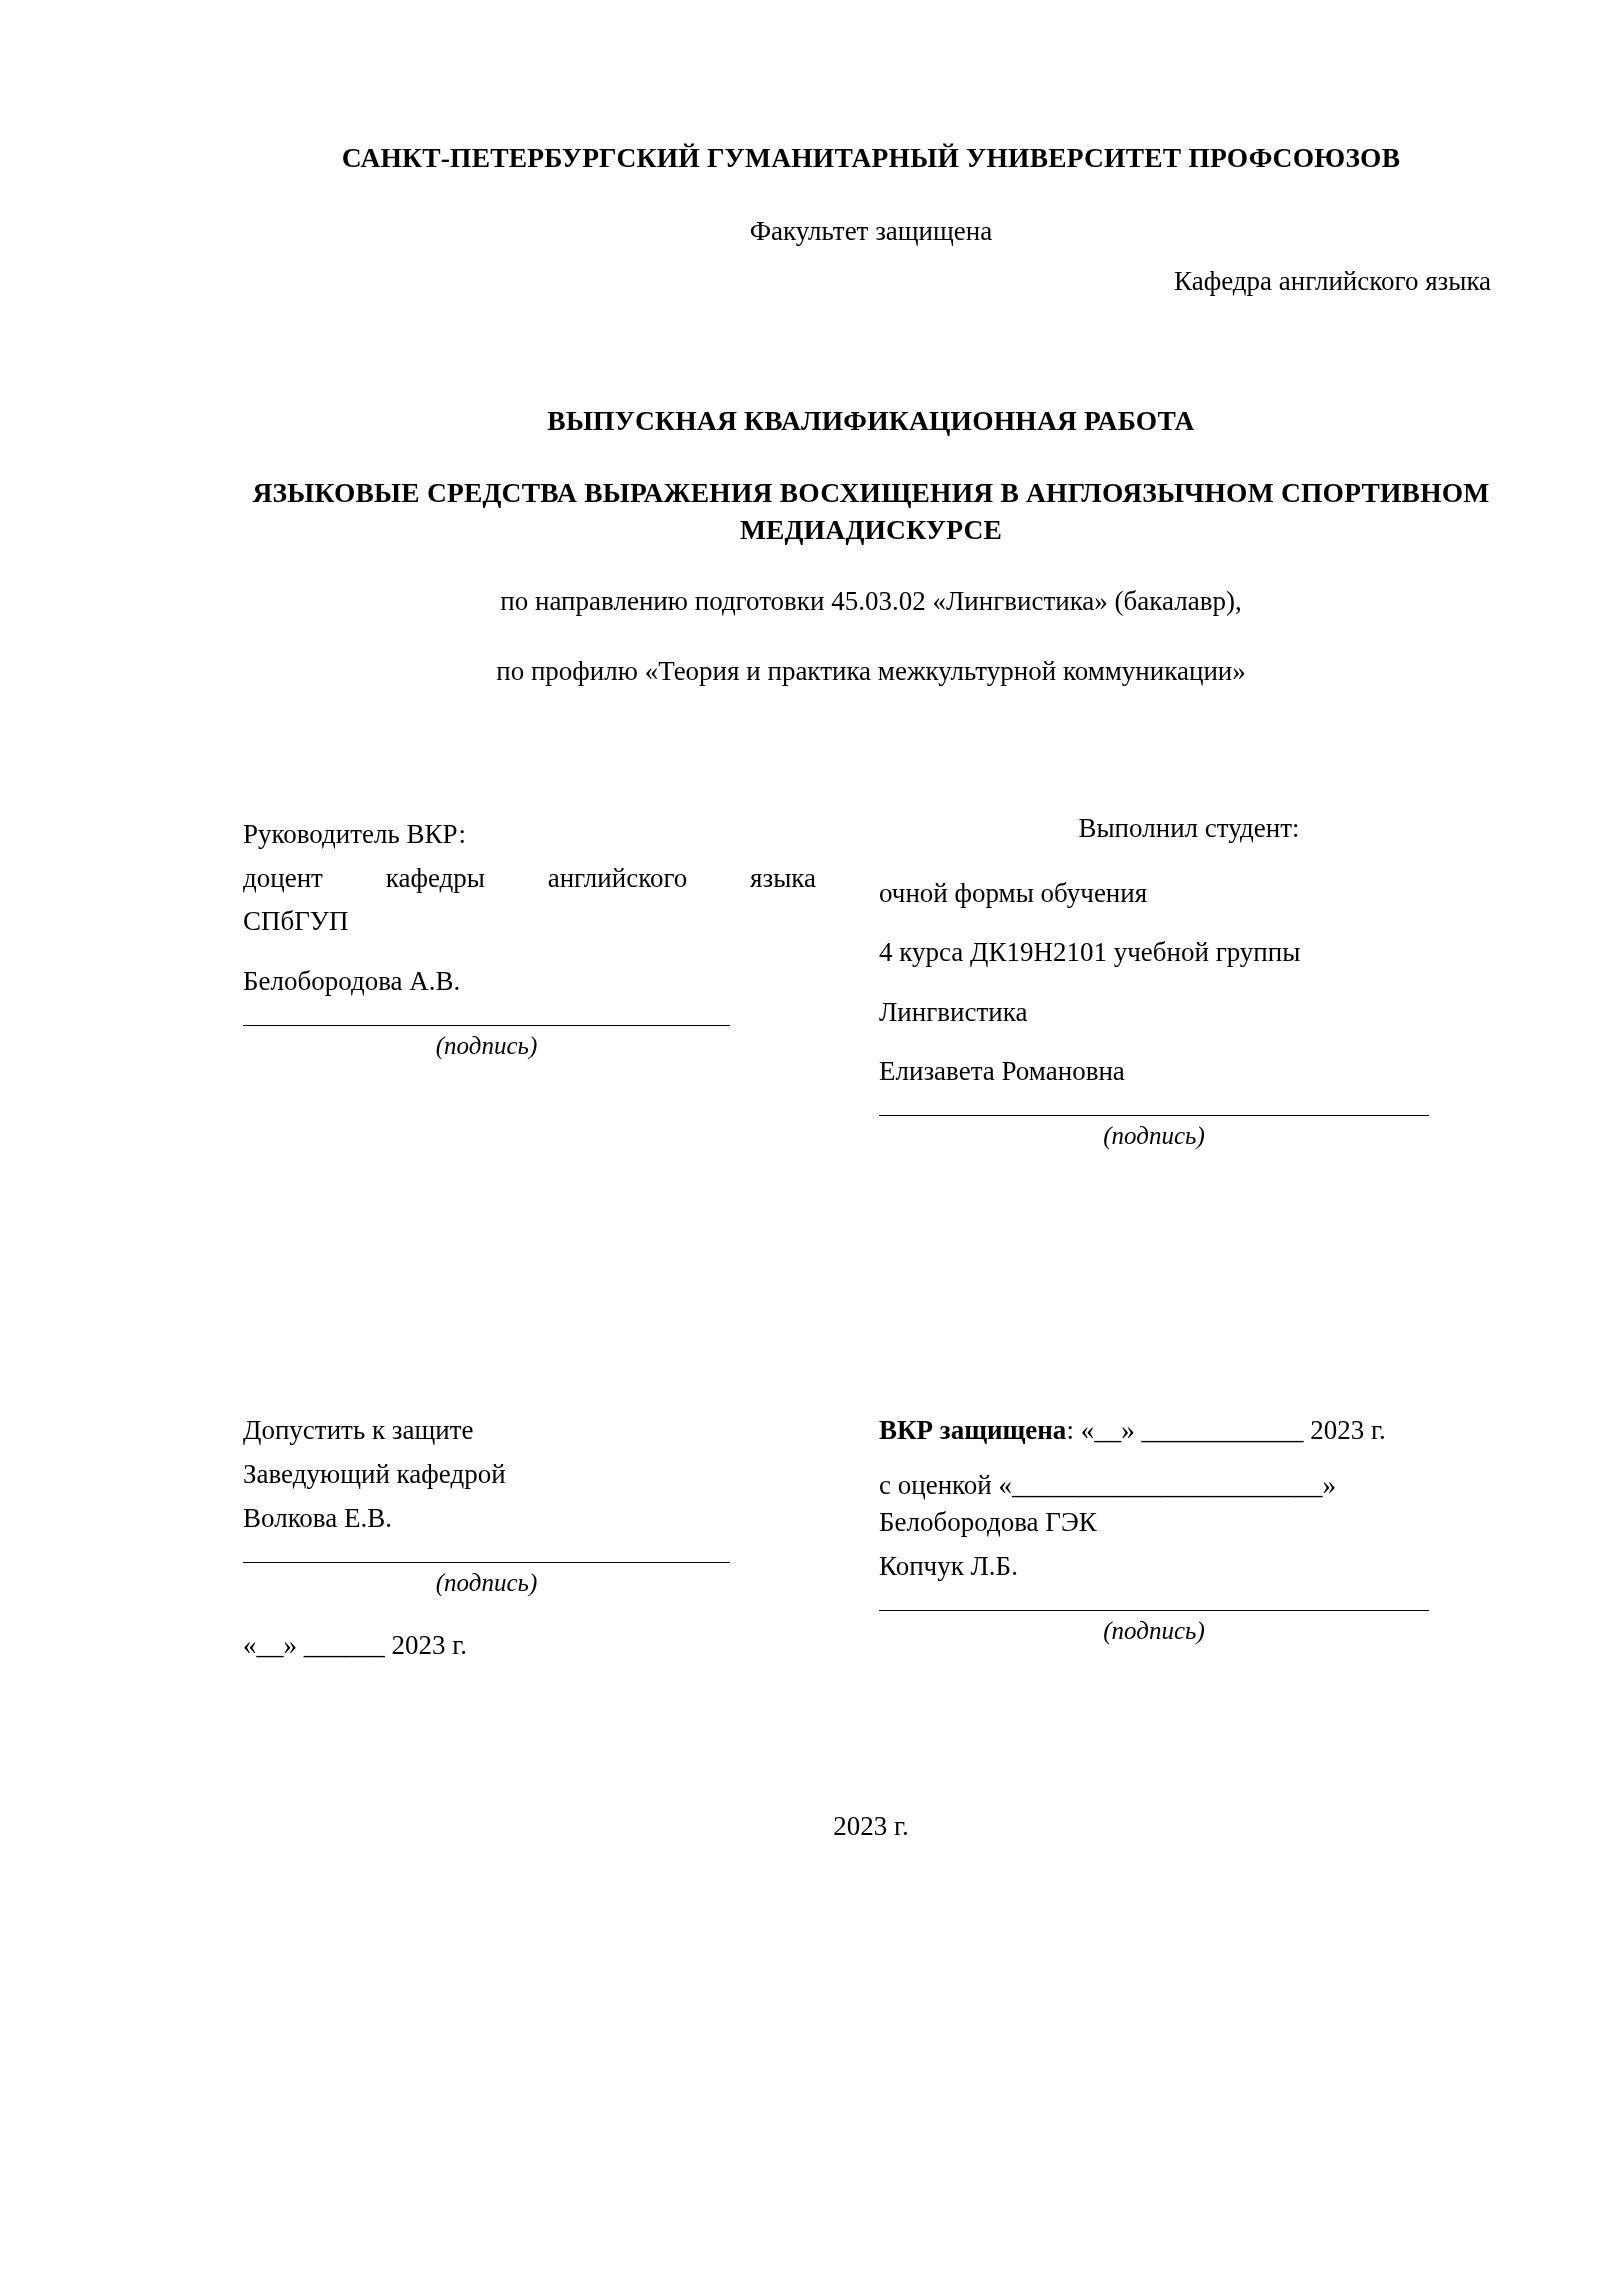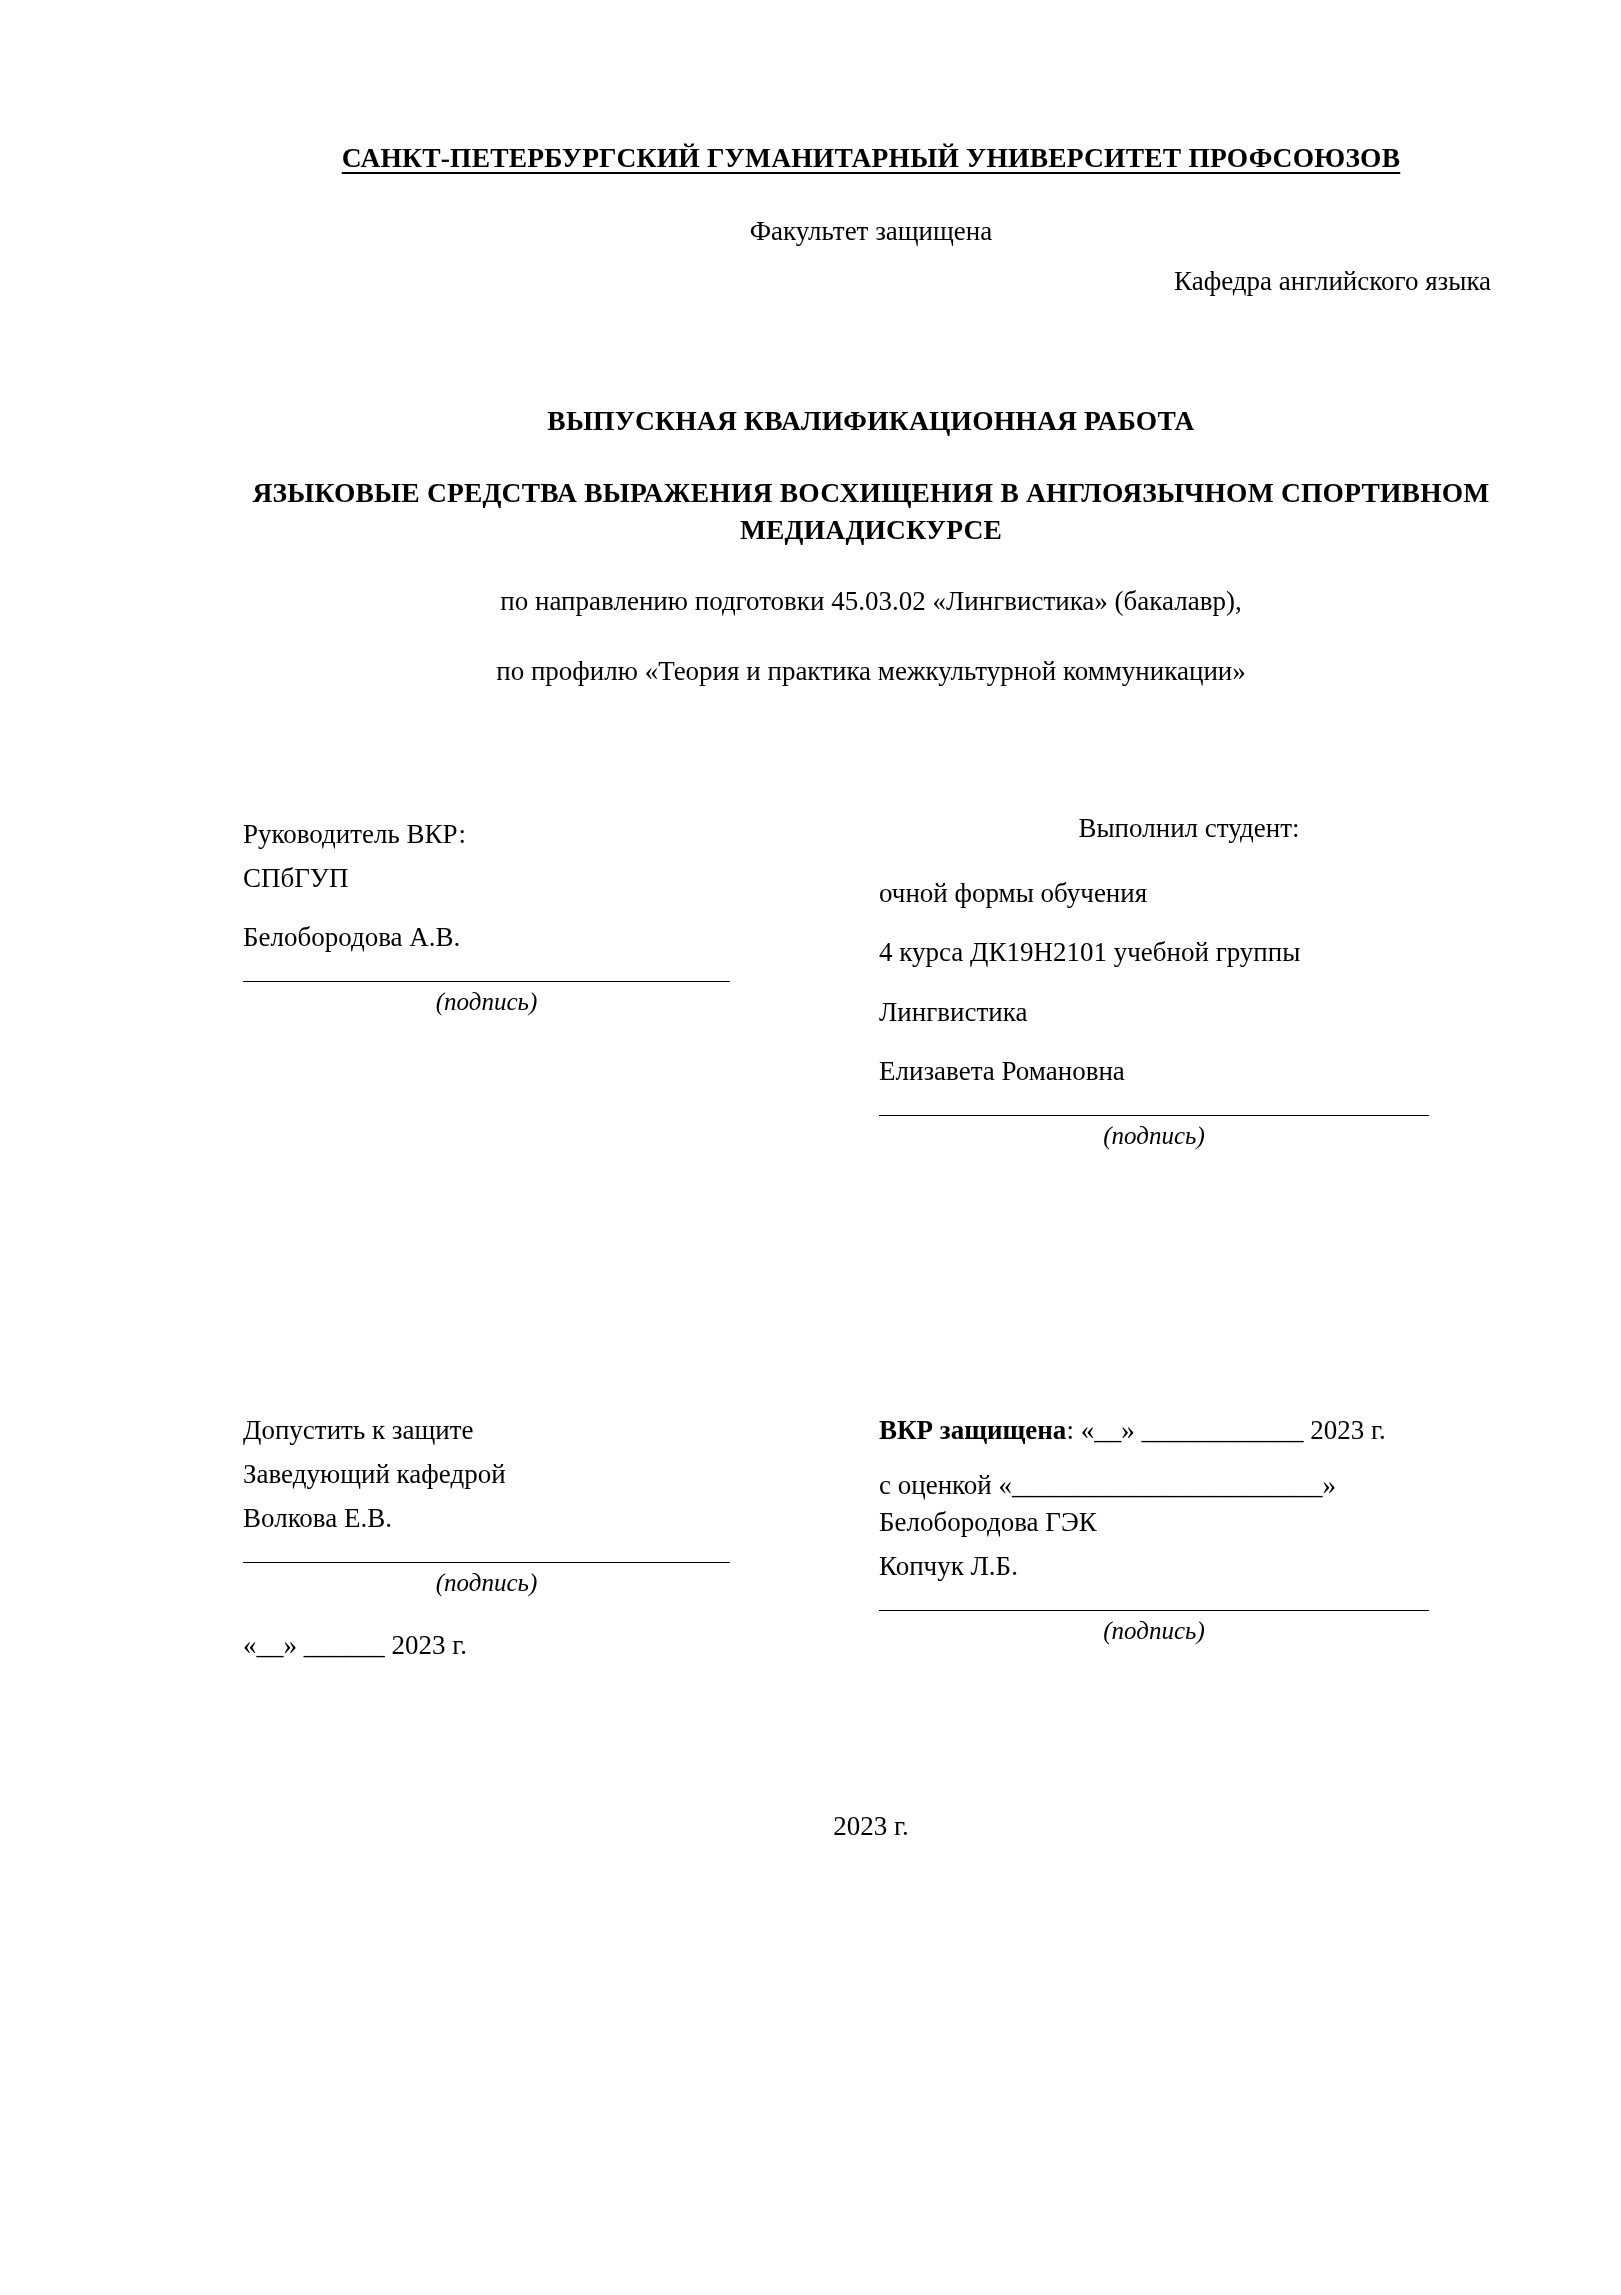--- a/index.html
+++ b/index.html
@@ -27,21 +27,20 @@
     top: 141px;
     width: 1256px;
   }
 
   
   .university {
     text-align: center;
     font-weight: bold;
     font-size: 27.5px;
     letter-spacing: 0.2px;
-    text-decoration: underline;
     text-underline-offset: 4.7px;
     line-height: 1.25;
   }
   .faculty {
     text-align: center;
     font-size: 27px;
     margin-top: 41px;
   }
   .department {
     text-align: right;
@@ -162,20 +161,21 @@
       <div class="work-type">ВЫПУСКНАЯ КВАЛИФИКАЦИОННАЯ РАБОТА</div>
       <div class="work-title">ЯЗЫКОВЫЕ СРЕДСТВА ВЫРАЖЕНИЯ ВОСХИЩЕНИЯ В АНГЛОЯЗЫЧНОМ СПОРТИВНОМ МЕДИАДИСКУРСЕ</div>
       <div class="direction">по направлению подготовки 45.03.02 «Лингвистика» (бакалавр),</div>
       <div class="profile">по профилю «Теория и практика межкультурной коммуникации»</div>
     </div>
 
     <div class="sig-section">
 
       <div class="col-left">
         <div class="line-text">Руководитель ВКР:</div>
+        <div class="justify-line">доцент   кафедры   английского   языка</div>
         <div class="line-text">СПбГУП</div>
         <div class="gap-20"></div>
         <div class="line-text">Белобородова А.В.</div>
         <div class="sign-rule w-left"></div>
         <div class="podpis w-left">(подпись)</div>
       </div>
 
       <div class="col-right">
         <div class="student-head">Выполнил студент:</div>
         <div class="line-text">очной формы обучения</div>

